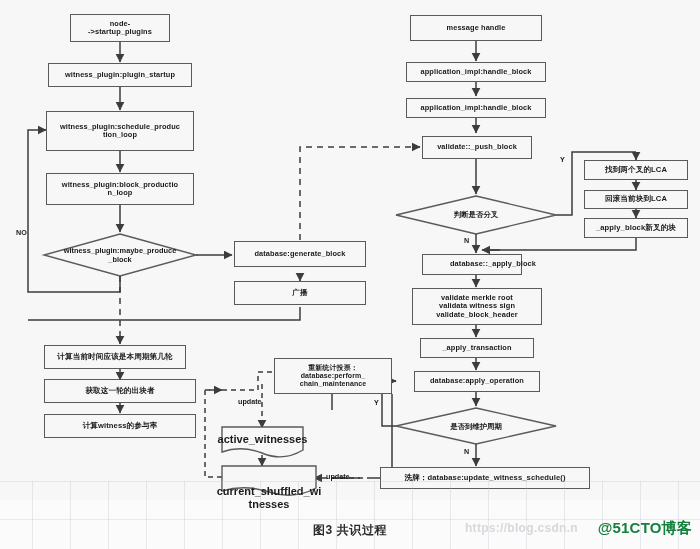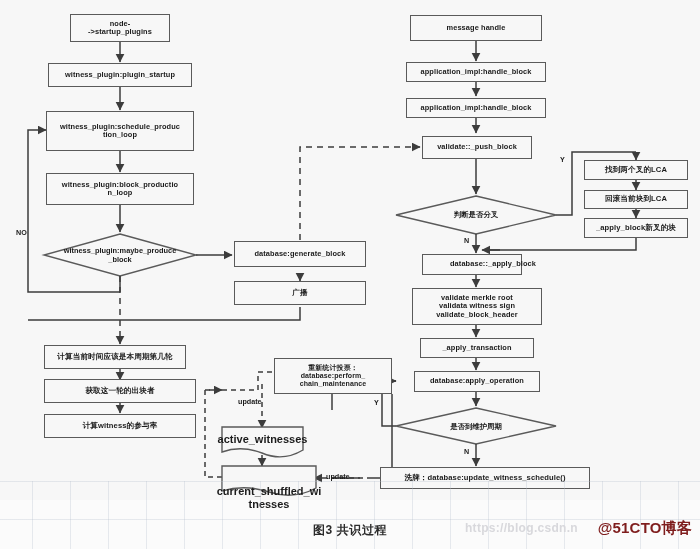--- a/index.html
+++ b/index.html
@@ -73,21 +73,21 @@
     font-size:12px;color:#2b2b2b;
     letter-spacing:.6px;
   }
   .wm-csdn{
     position:absolute;right:122px;bottom:14px;
     font-size:12px;color:#d8d8dc;letter-spacing:.3px;
     white-space:nowrap;
   }
   .wm-51cto{
     position:absolute;right:8px;bottom:11px;
-    font-size:15px;color:#7f1d1d;letter-spacing:.2px;
+    font-size:15px;color:#15803d;letter-spacing:.2px;
     white-space:nowrap;
   }
 </style>
 </head>
 <body>
 
 <div id="stage">
   <div class="diagram-bg"></div>
 
   <svg class="flow" viewBox="0 0 700 500">

